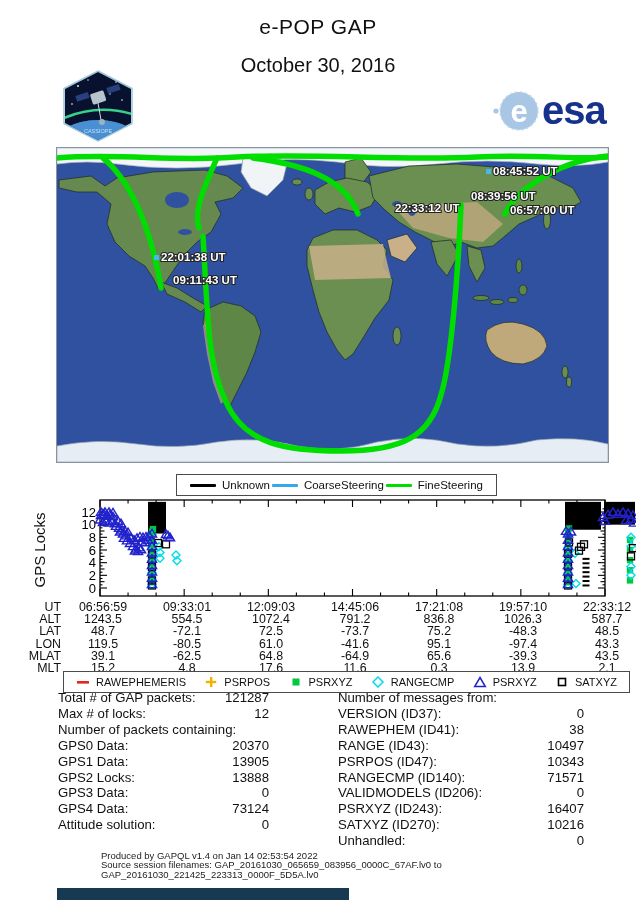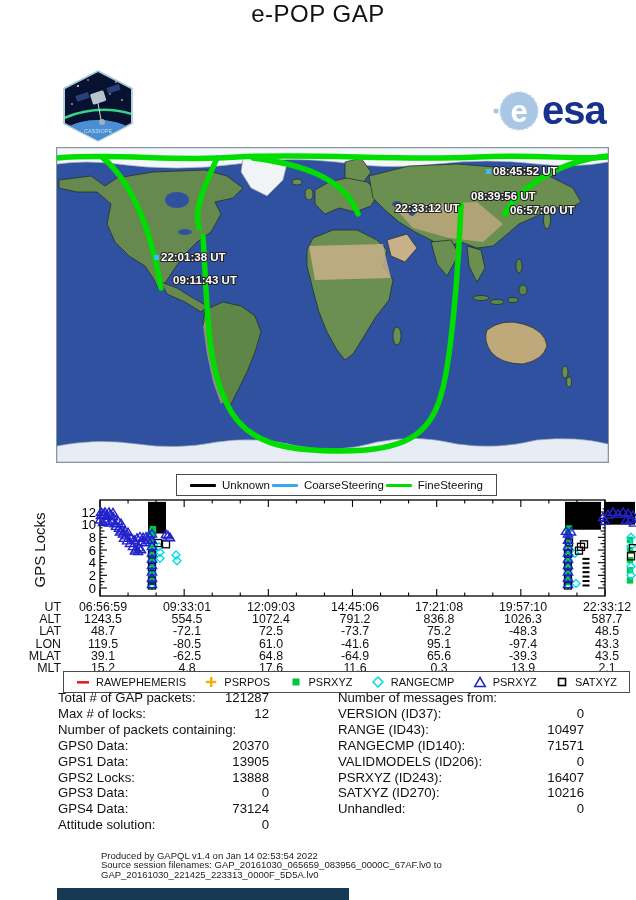--- a/index.html
+++ b/index.html
@@ -1,20 +1,20 @@
 <!DOCTYPE html>
 <html><head>
 <meta charset="utf-8">
 <style>
   html,body{margin:0;padding:0;background:#fff;}
   .page{position:relative;width:636px;height:900px;background:#ffffff;overflow:hidden;
         font-family:"Liberation Sans",sans-serif;color:#111;}
   
   .title-block{position:absolute;left:0;right:0;top:68;text-align:center;}
-  .title-block h1{margin:0;font-size:24px;font-weight:400;letter-spacing:0.5px;}
+  .title-block h1{margin:15px;font-size:21px;font-weight:400;letter-spacing:0.5px;}
   .title-block h2{margin:2px 0 0 0;font-size:20px;font-weight:400;}
   .patch{position:absolute;left:58px;top:70px;}
   .esa-logo{position:absolute;left:492px;top:88px;}
   
   .map-box{position:absolute;left:56px;top:147px;width:551px;height:314px;border:1px solid #8a949e;}
   
   .legend-box{position:absolute;border:1.3px solid #4a4a4a;background:#fff;display:flex;
               align-items:center;justify-content:space-between;box-sizing:border-box;}
   #legend1{left:176px;top:474px;width:321px;height:22px;padding:8px 13px;font-size:11.5px;}
   #legend2{left:63px;top:671px;width:567px;height:22px;padding:0 12px;font-size:11px;}
@@ -70,20 +70,21 @@
           <line x1="40" y1="33" x2="43" y2="50" stroke="#cfd8de" stroke-width="1"></line>
           <circle cx="44" cy="52" r="3" fill="#9fb2bc"></circle>
         </g>
         <text x="40" y="63" text-anchor="middle" font-size="5.5" fill="#bfe2f0" font-family="Liberation Sans, sans-serif">CASSIOPE</text>
       </g>
     </svg>
   </div>
 
   <div class="title-block">
     <h1>e-POP GAP</h1>
+    <h2>October 30, 2016</h2>
   </div>
 
   <div class="esa-logo">
     <svg width="136" height="46" viewBox="0 0 136 46">
       <circle cx="4" cy="23" r="2.6" fill="#a9c6e4"></circle>
       <circle cx="27" cy="23" r="19" fill="#a9c6e4"></circle>
       <circle cx="27" cy="23" r="19" fill="none" stroke="#c3d8ec" stroke-width="1.5" stroke-dasharray="2,3"></circle>
       <text x="27" y="34" text-anchor="middle" font-size="31" font-weight="bold" fill="#ffffff" font-family="Liberation Sans, sans-serif">e</text>
       <text x="50" y="36" font-size="40" font-weight="bold" fill="#16328c" letter-spacing="-1" font-family="Liberation Sans, sans-serif">esa</text>
     </svg>
@@ -564,22 +565,30 @@
   <div id="stats-right" class="stats">
       <div class="stat-row">
         <span>Number of messages from:</span>
         <span></span>
       </div>
       <div class="stat-row">
         <span>VERSION (ID37):</span>
         <span>0</span>
       </div>
       <div class="stat-row">
+        <span>RAWEPHEM (ID41):</span>
+        <span>38</span>
+      </div>
+      <div class="stat-row">
         <span>RANGE (ID43):</span>
         <span>10497</span>
+      </div>
+      <div class="stat-row">
+        <span>PSRPOS (ID47):</span>
+        <span>10343</span>
       </div>
       <div class="stat-row">
         <span>RANGECMP (ID140):</span>
         <span>71571</span>
       </div>
       <div class="stat-row">
         <span>VALIDMODELS (ID206):</span>
         <span>0</span>
       </div>
       <div class="stat-row">

